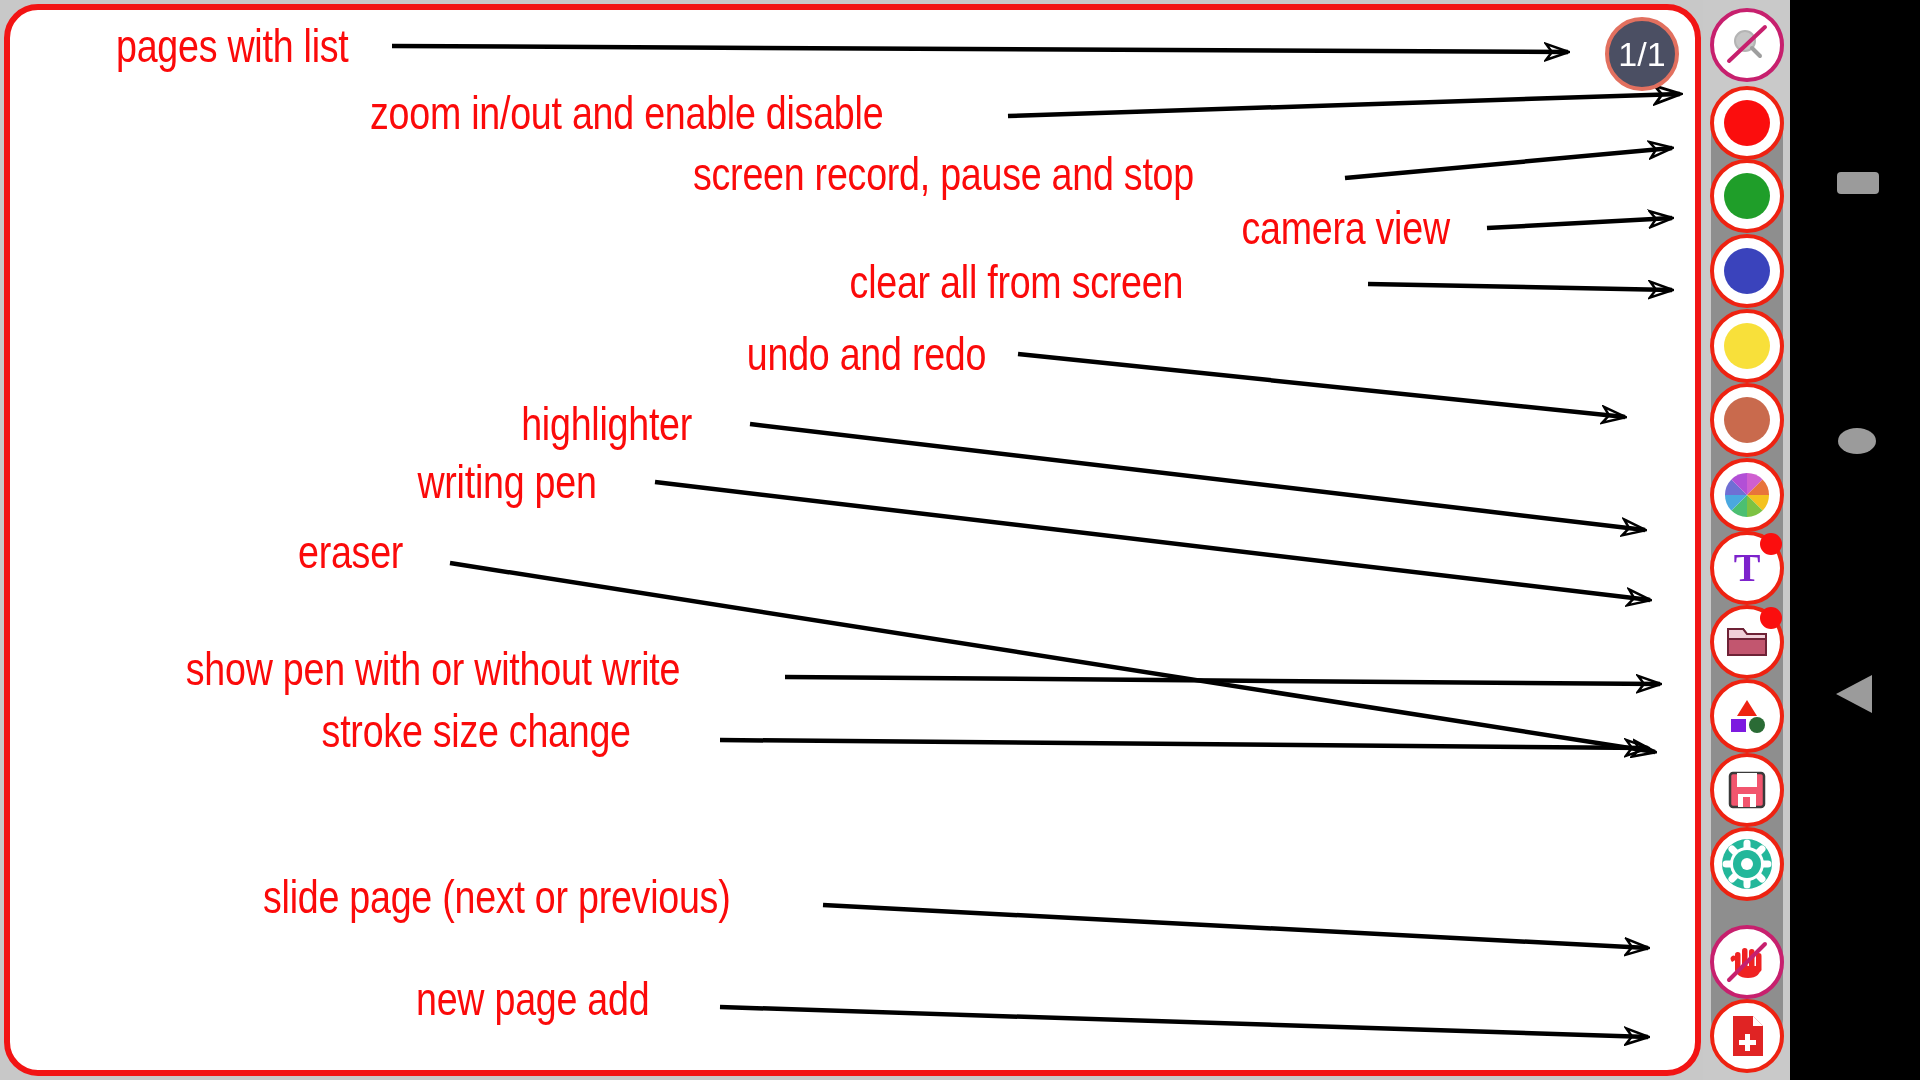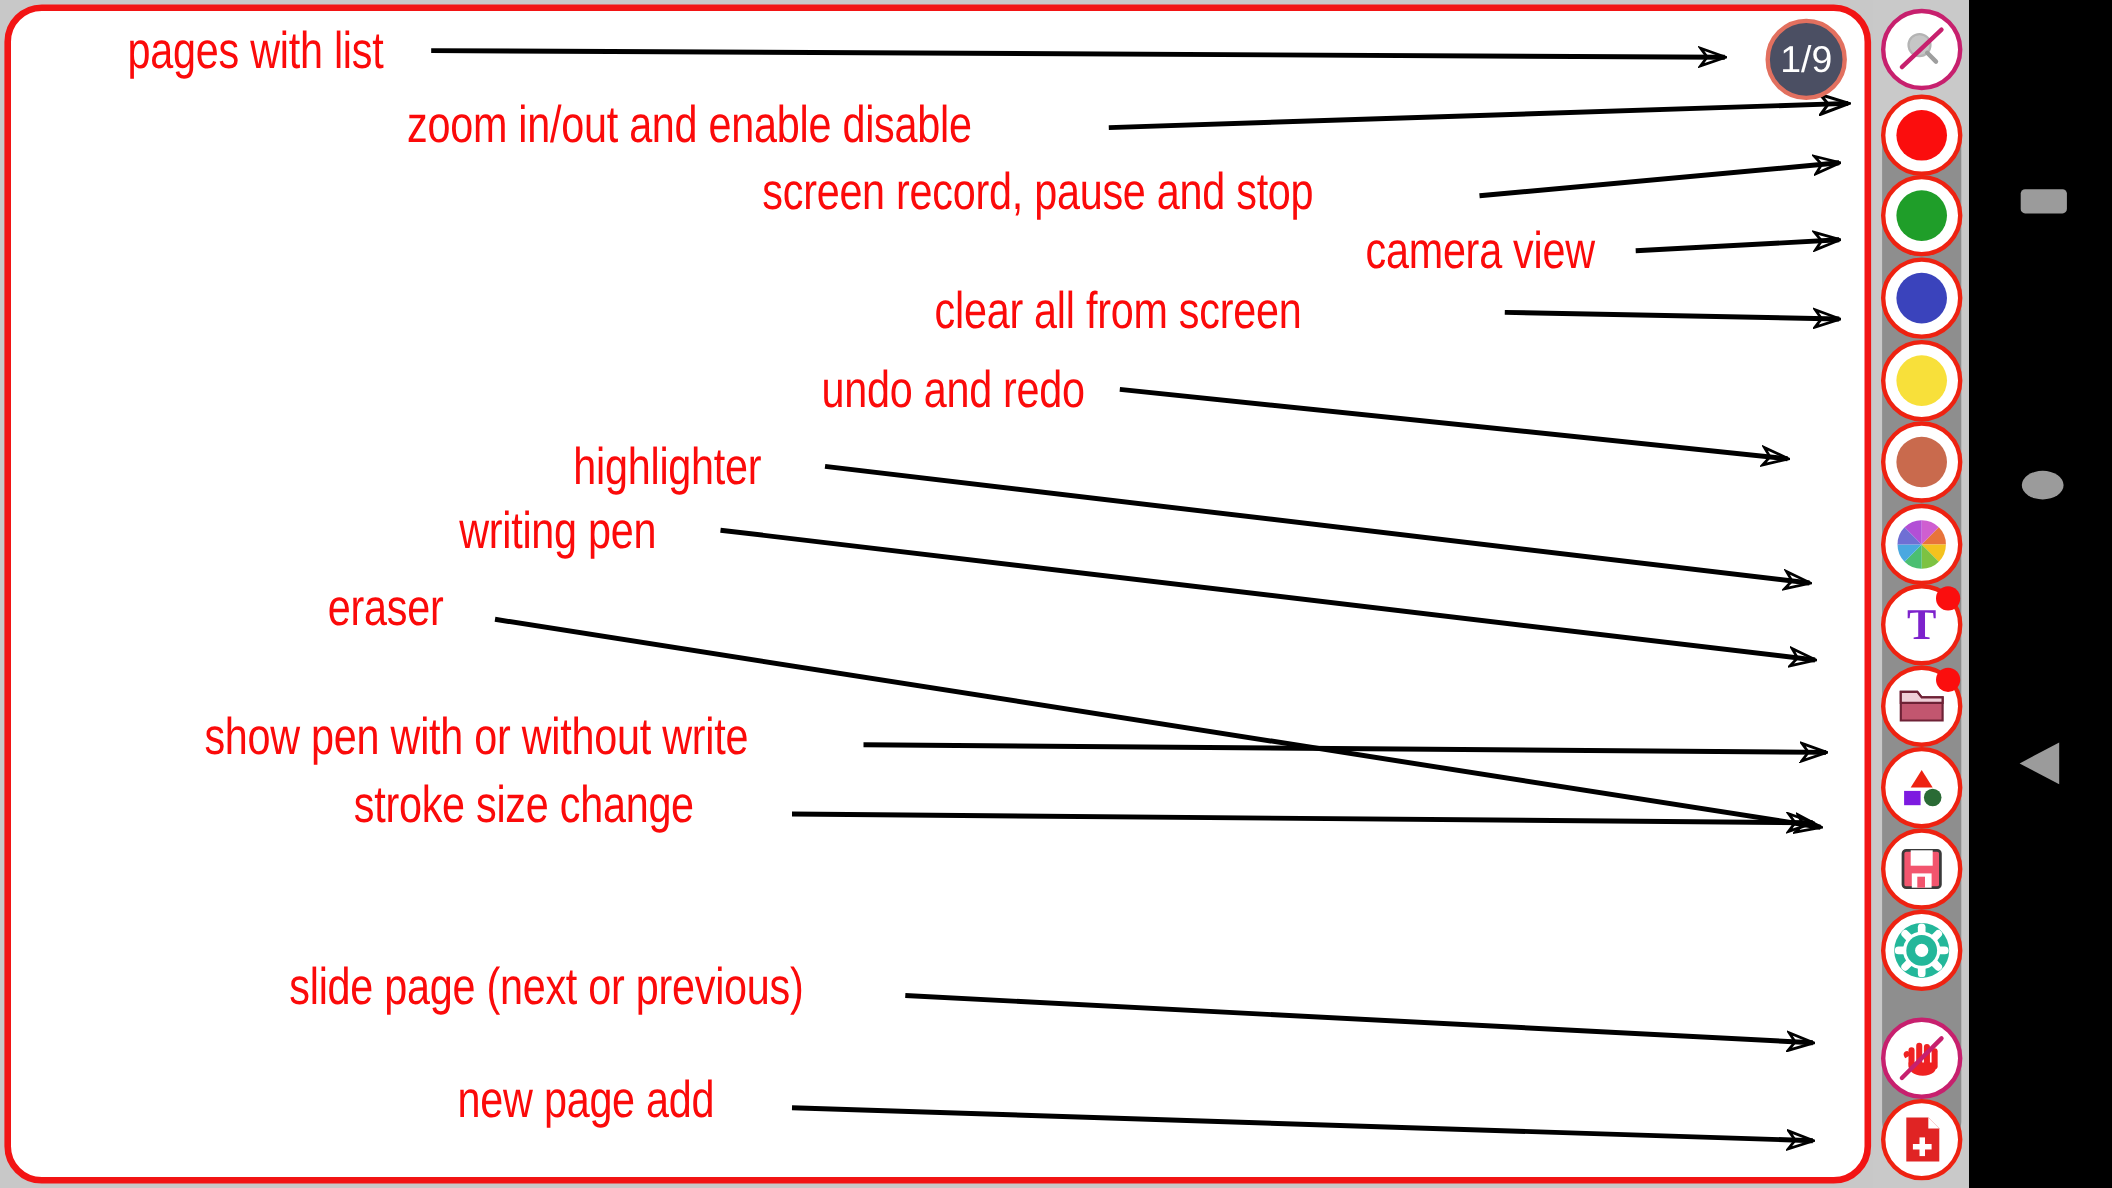--- a/index.html
+++ b/index.html
@@ -178,21 +178,21 @@
 
   <div class="lbl" style="left:36px; top:645px; width:749px; text-align:left;">show pen with or without write</div>
 
   <div class="lbl" style="left:222px; top:707px; width:498px; text-align:left;">stroke size change</div>
 
   <div class="lbl" style="left:123px; top:873px; width:700px; text-align:left;">slide page (next or previous)</div>
 
   <div class="lbl" style="left:340px; top:975px; width:380px; text-align:left;">new page add</div>
 
   <div class="page-indicator">
-    <span>1/9</span>
+    <span>1/1</span>
   </div>
 
   <div class="toolbar-strip"></div>
   <div class="toolbar-panel"></div>
 
   <div class="tool nb" style="top:8px;">
     <svg width="52" height="52" viewBox="0 0 52 52">
       <circle cx="24" cy="22" r="10" fill="#c6c6c6" stroke="#b4b4b4" stroke-width="2"></circle>
       <line x1="31" y1="29" x2="39" y2="37" stroke="#9e9e9e" stroke-width="4" stroke-linecap="round"></line>
       <line x1="8" y1="42" x2="44" y2="8" stroke="#c7206e" stroke-width="4" stroke-linecap="round"></line>

